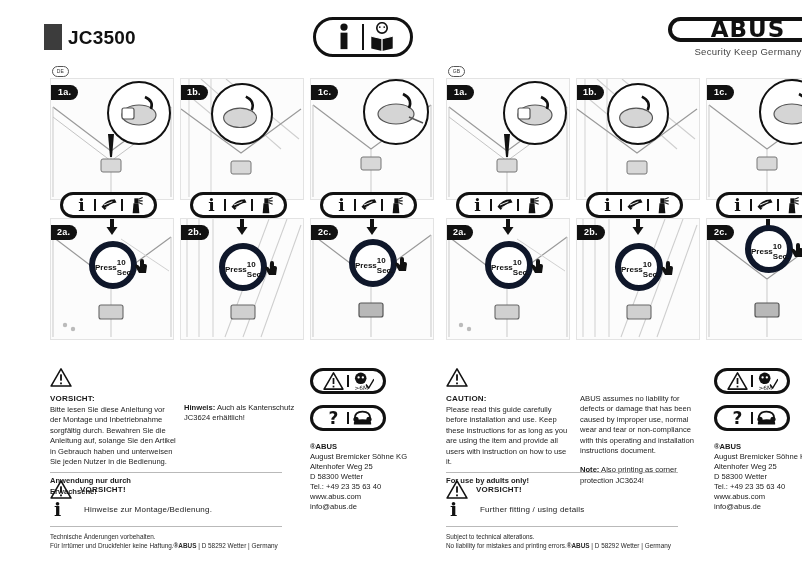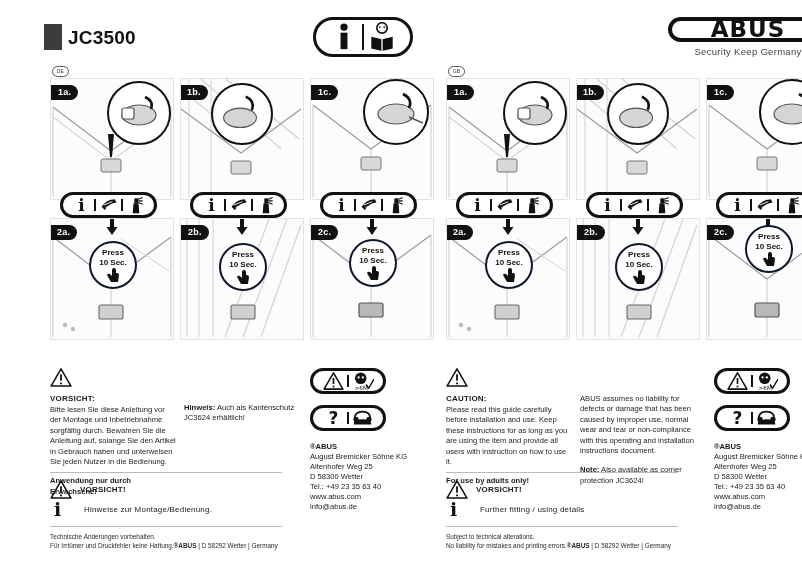--- a/index.html
+++ b/index.html
@@ -49,22 +49,22 @@
   
   .art{position:absolute;inset:0;}
   .art svg{width:100%;height:100%;display:block;}
 
   
   .bub{position:absolute;border:2.5px solid #111;border-radius:50%;background:#fff;
        overflow:hidden;z-index:4;}
   .bub svg{width:100%;height:100%;display:block;}
 
   
-  .press{position:absolute;width:48px;height:48px;border:2px solid #0f172a;border-radius:50%;
-         background:#fff;z-index:5;display:flex;flex-direction:column;align-items:center;
+  .press{position:absolute;width:48px;height:48px;border:6px solid #0f172a;border-radius:50%;
+         background:#fff;z-index:5;display:flex;flex-direction:row;align-items:center;
          justify-content:flex-start;padding-top:5px;box-sizing:border-box;}
   .press .t1,.press .t2{font-size:8px;font-weight:bold;line-height:9.5px;color:#111;}
   .press .hand{margin-top:1px;}
 
   
   .arrow{position:absolute;z-index:5;}
 
   
   .infostrip{position:absolute;top:112px;left:10px;height:26px;padding:0 6px;z-index:7;}
   .infostrip .cell{display:flex;align-items:center;justify-content:center;
@@ -631,21 +631,21 @@
       <div class="ttl">CAUTION:</div>
       <div class="body">Please read this guide carefully before installation and use. Keep these instructions for as long as you are using the item and provide all users with instruction on how to use it.</div>
       <div class="body sp">For use by adults only!</div>
     </div>
 
     <div class="fcol c-en2">
       <div style="height:26px"></div>
       <div class="body">ABUS assumes no liability for defects or damage that has been caused by improper use, normal wear and tear or non-compliance with this operating and installation instructions document.</div>
       <div class="note">
         <b>Note:</b>
-        <span>Also available as corner protection JC3624!</span>
+        <span>Also printing as corner protection JC3624!</span>
       </div>
     </div>
 
     <div class="fcol c-en3">
       <div class="pill-row">
         <div class="pill pill2">
           <div class="cell">
             <svg width="21" height="18" viewBox="0 0 24 21">
                 <path d="M12 1 L23 20 L1 20 Z" fill="none" stroke="#111" stroke-width="1.8" stroke-linejoin="round"></path>
                 <rect x="11" y="7" width="2" height="7" fill="#111"></rect>

